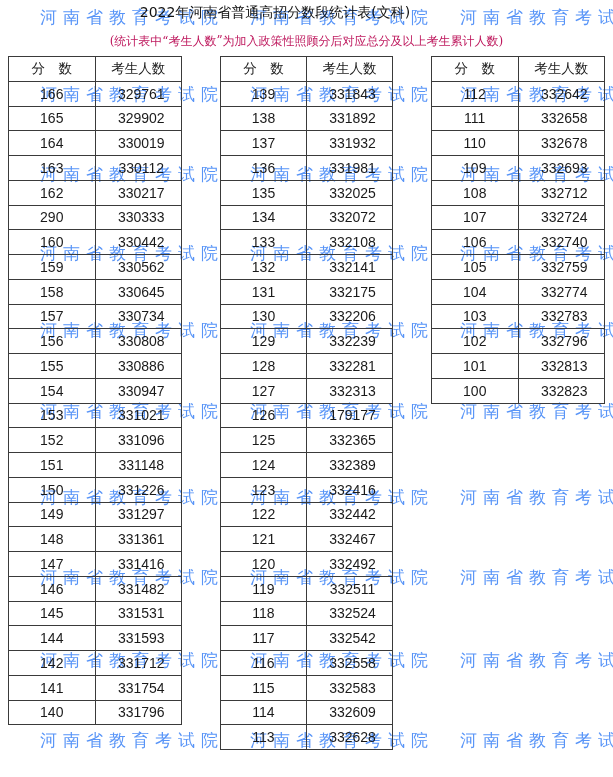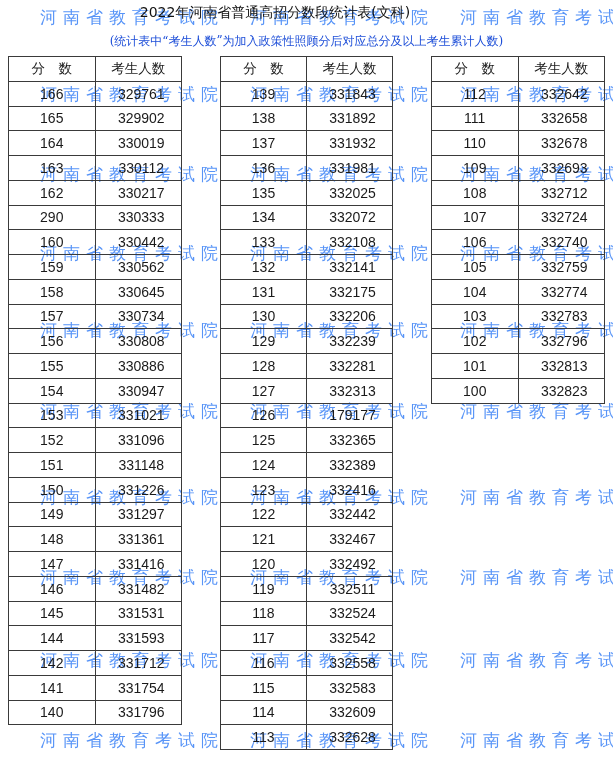--- a/index.html
+++ b/index.html
@@ -13,21 +13,21 @@
   .wm {
     position:absolute; font-family:"DejaVu Serif", serif; font-size:17px; letter-spacing:6px;
     color:#3b82f6; white-space:nowrap; opacity:0.85;margin-left:20px;
   }
   .title {
     position:absolute; left:0; top:4px; width:550px; text-align:center;
     font-size:14px; color:#111; z-index:2; font-family:"DejaVu Sans", sans-serif;
   }
   .subtitle {
     position:absolute; left:0; top:33px; width:613px; text-align:center;
-    font-size:12px; color:#1d4ed8; z-index:2; font-family:"DejaVu Serif", serif;
+    font-size:12px; color:#be185d; z-index:2; font-family:"DejaVu Serif", serif;
   }
   table.score-table {
     position:absolute; top:56px; border-collapse:collapse; z-index:1;
     background:transparent; table-layout:fixed;
   }
   table.score-table td, table.score-table th {
     border:1px solid #3a3a3a; height:23.76px; padding:0; text-align:center;
     font-size:14px; font-weight:normal; color:#1a1a1a;
   }
   table.score-table th { font-family:"DejaVu Sans", sans-serif; font-size:13.5px; }

